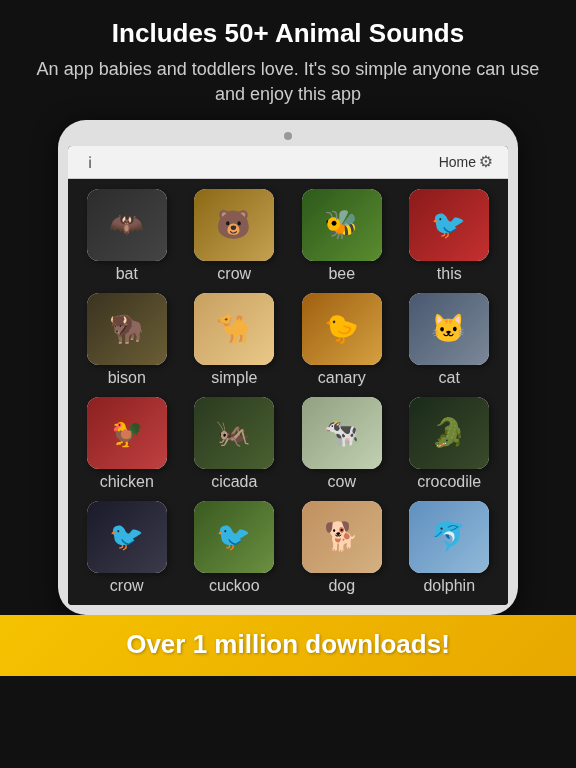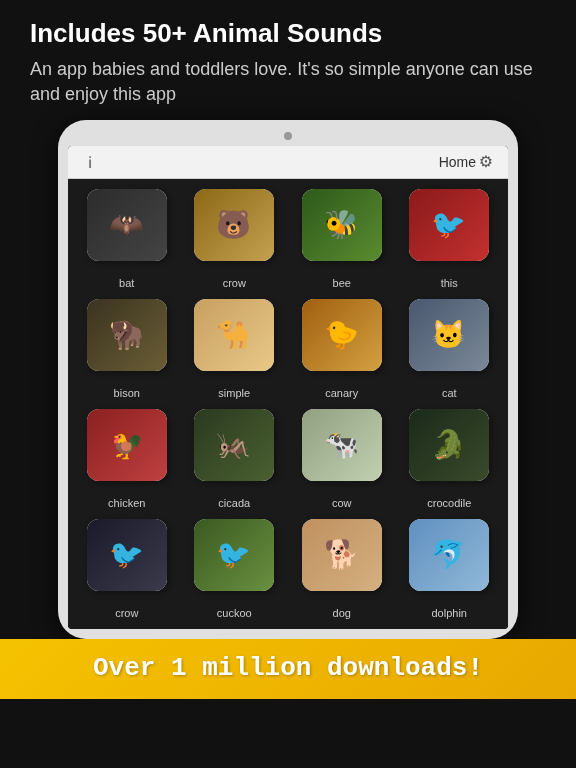--- a/index.html
+++ b/index.html
@@ -8,21 +8,21 @@
       height: 768px;
       background: #111;
       font-family: 'Helvetica Neue', Arial, sans-serif;
       overflow: hidden;
       position: relative;
     }
 
     
     .top-section {
       background: #111;
-      text-align: left;
+      text-align: center;
       padding: 18px 30px 12px;
     }
     .main-title {
       color: #fff;
       font-size: 26px;
       font-weight: 900;
       line-height: 1.2;
       margin-bottom: 8px;
     }
     .subtitle {
@@ -109,22 +109,22 @@
     
     .animal-card::before {
       content: '';
       position: absolute;
       top: -6px; left: -6px; right: -6px; bottom: -6px;
       border-radius: 14px;
       z-index: -1;
     }
     .animal-label {
       color: #ccc;
-      font-size: 11px;
-      margin-top: 16px;
+      font-size: 16px;
+      margin-top: 4px;
       text-align: center;
     }
 
     
     .animal-img {
       width: 100%;
       height: 100%;
       object-fit: cover;
       display: flex;
       align-items: center;
@@ -149,21 +149,20 @@
     .bird3-bg { background: linear-gradient(135deg, #3a5a20 0%, #6a9040 100%); }
     .dog-bg { background: linear-gradient(135deg, #c09060 0%, #d4b080 100%); }
     .whale-bg { background: linear-gradient(135deg, #6090c0 0%, #90b8d8 100%); }
 
     
     .bottom-banner {
       background: linear-gradient(135deg, #f5c200 0%, #e8a800 100%);
       text-align: center;
       padding: 14px 12px 16px;
       position: relative;
-      font-family: Liberation Mono, monospace;
     }
     .bottom-banner-text {
       color: #fff;
       font-size: 26px;
       font-weight: 900;
       text-shadow: 1px 1px 3px rgba(0,0,0,0.3);
     }
   </style>
 </head>
 <body>

